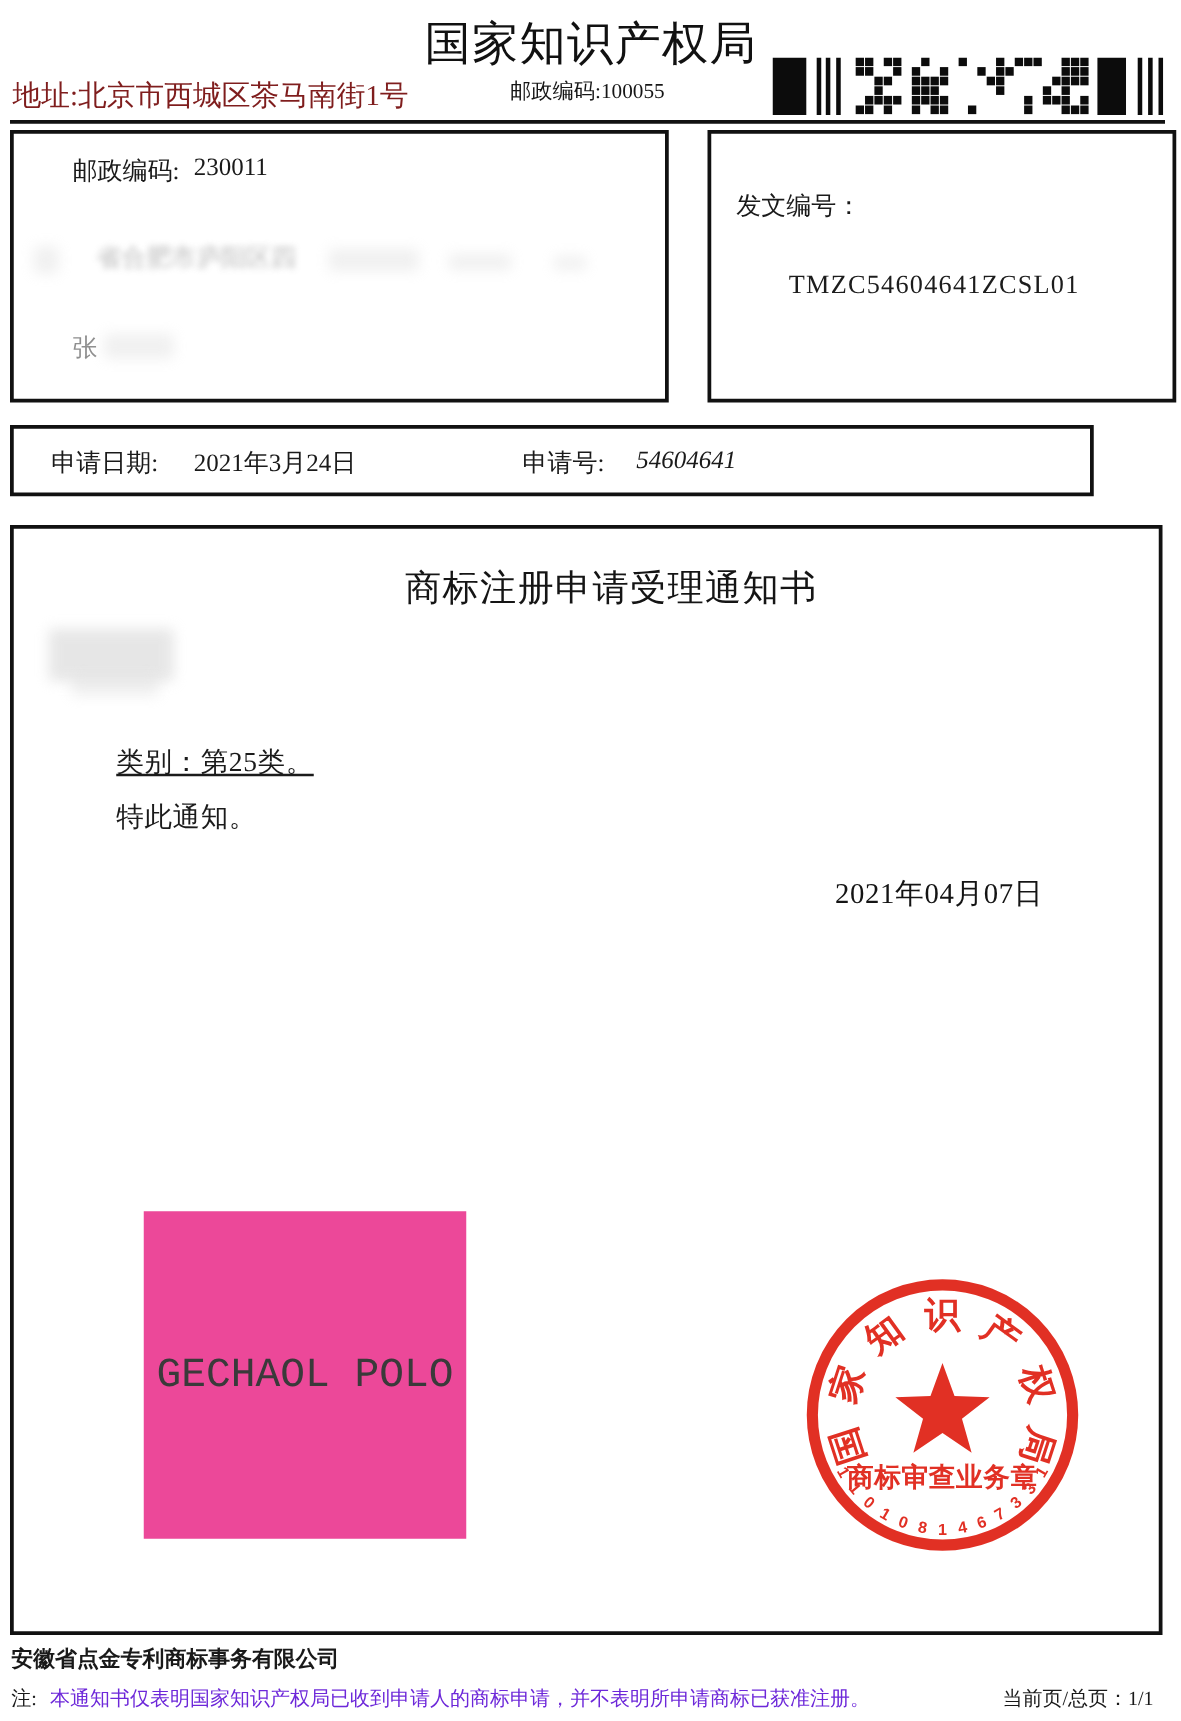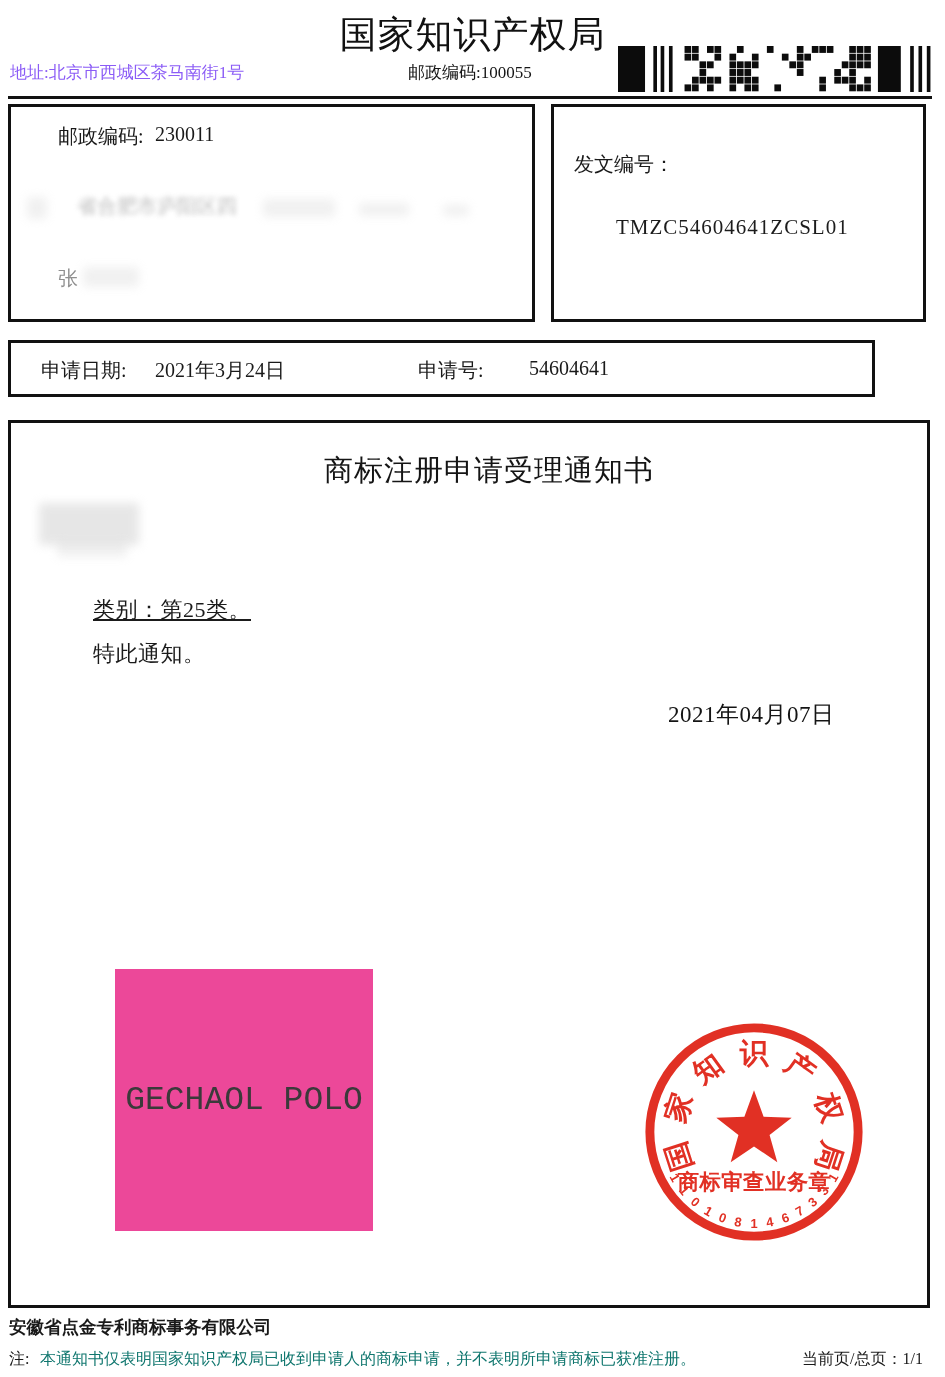--- a/index.html
+++ b/index.html
@@ -9,29 +9,29 @@
     font-family:"Liberation Serif","DejaVu Serif",serif; color:#1c1c1c;
     overflow:hidden;
   }
   .abs { position:absolute; }
 
   
   .agency-title {
     position:absolute; top:10px; left:0; width:945px; text-align:center;
     font-size:37px; font-weight:normal; letter-spacing:1px; color:#111;
   }
-  .addr-row { position:absolute; top:61px; left:10px; font-size:17px; color:#8b5cf6; }
+  .addr-row { position:absolute; top:61px; left:10px; font-size:23px; color:#7f1d1d; }
   .postcode-hdr { position:absolute; top:61px; left:408px; font-size:17px; color:#161616; }
   .barcode { position:absolute; top:46px; left:618px; width:314px; height:46px; }
   .hrule { position:absolute; top:96px; left:8px; width:924px; height:3px; background:#111; }
 
   
   .box { position:absolute; border:3px solid #111; background:#fff; }
   .recipient-box { top:104px; left:8px;  width:527px; height:218px; }
-  .docnum-box    { top:104px; left:551px; width:375px; height:218px; }
+  .docnum-box    { top:104px; left:566px; width:375px; height:218px; }
   .approw-box    { top:340px; left:8px;  width:867px; height:57px;padding-left:12px; }
   .notice-box    { top:420px; left:8px;  width:922px; height:888px; }
 
   .lbl20 { font-size:20px; color:#1a1a1a; }
 
   
   .blur-text { color:#a8a8a8; filter:blur(2.6px); opacity:.8; }
   .smudge { position:absolute; background:#cfcfcf; filter:blur(5px); border-radius:3px; opacity:.5; }
   .smudge.light { opacity:.3; }
   .faded-name { color:#8f8f8f; }
@@ -59,21 +59,21 @@
   .seal .office   { font-size:21.5px; font-weight:bold; letter-spacing:.5px; }
   .seal .digit    { font-size:13px; font-weight:bold; }
   .seal-date {
     position:absolute; top:699px; left:668px; font-size:23px; color:#141414;
     letter-spacing:.5px; z-index:3; white-space:nowrap;
   }
 
   
   .agency-name { position:absolute; top:1315px; left:9px; font-size:17.5px; font-weight:600; color:#191919; }
   .note-label  { position:absolute; top:1349px; left:9px;  font-size:16px; color:#191919; }
-  .note-text   { position:absolute; top:1349px; left:40px; font-size:16px; color:#0f766e; white-space:nowrap;text-align:right; }
+  .note-text   { position:absolute; top:1349px; left:40px; font-size:16px; color:#6d28d9; white-space:nowrap;text-align:right; }
   .page-ind    { position:absolute; top:1349px; left:802px; font-size:16px; color:#191919; white-space:nowrap; }
 </style>
 </head>
 <body>
 
 <div class="page">
 
   <div class="agency-title">国家知识产权局</div>
   <div class="addr-row">地址:北京市西城区茶马南街1号</div>
   <div class="postcode-hdr">邮政编码:100055</div>
@@ -174,21 +174,21 @@
 
   <div class="box docnum-box">
     <span class="abs lbl20" style="top:44px;left:20px;">发文编号：</span>
     <span class="abs" style="top:108px;left:62px;font-size:21px;letter-spacing:1px;">TMZC54604641ZCSL01</span>
   </div>
 
   <div class="box approw-box">
     <span class="abs lbl20" style="top:14px;left:30px;">申请日期:</span>
     <span class="abs lbl20" style="top:14px;left:144px;">2021年3月24日</span>
     <span class="abs lbl20" style="top:14px;left:407px;">申请号:</span>
-    <span class="abs lbl20" style="top:14px;left:518px;">54604641</span>
+    <span class="abs lbl20" style="top:14px;left:498px;font-style:italic;">54604641</span>
   </div>
 
   <div class="box notice-box">
     <div class="notice-title">商标注册申请受理通知书</div>
 
     <span class="smudge" style="top:80px;left:28px;width:100px;height:42px;"></span>
     <span class="smudge light" style="top:118px;left:46px;width:70px;height:16px;"></span>
 
     <p class="para" style="top:172px;text-decoration:underline;">类别：第25类。</p>
     <p class="para" style="top:216px;">特此通知。</p>

